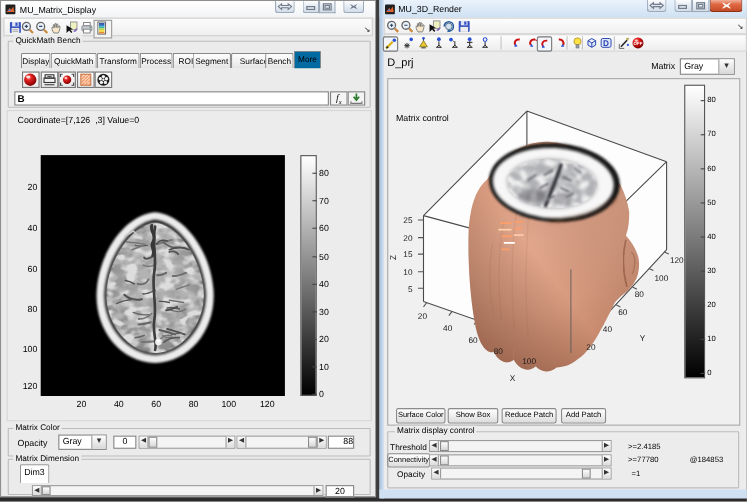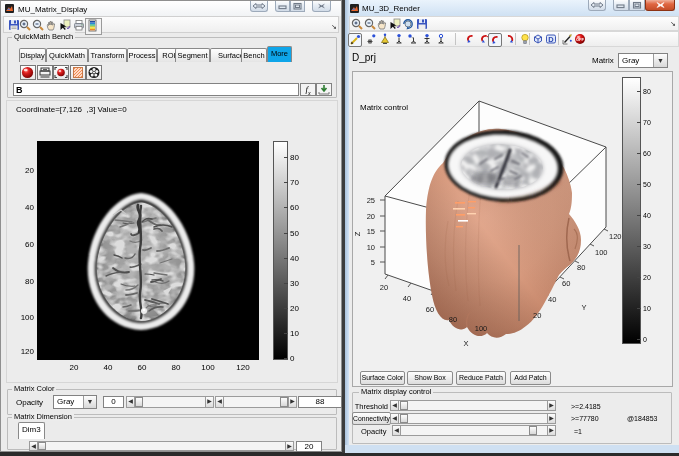--- a/index.html
+++ b/index.html
@@ -112,21 +112,21 @@
   <div class="a grp" style="left:6px;top:36px;width:330px;height:61px"></div>
   <div class="a f8 glbl" style="left:11px;top:31px">QuickMath Bench</div>
   <div class="tab" style="left:18px;top:47px;width:27px;height:14px">Display</div>
   <div class="tab" style="left:45px;top:47px;width:42px;height:14px">QuickMath</div>
   <div class="tab" style="left:87px;top:47px;width:39px;height:14px">Transform</div>
   <div class="tab" style="left:126px;top:47px;width:30px;height:14px">Process</div>
   <div class="tab" style="left:156px;top:47px;width:24px;height:14px">ROI</div>
   <div class="tab" style="left:174px;top:47px;width:35px;height:14px">Segment</div>
   <div class="tab" style="left:209px;top:47px;width:42px;height:14px">Surface</div>
   <div class="tab" style="left:240px;top:47px;width:26px;height:14px">Bench</div>
-  <div class="tab" style="left:266px;top:45px;width:25px;height:16px;background:#0ea5e9;z-index:2">More</div>
+  <div class="tab" style="left:266px;top:45px;width:25px;height:16px;background:#0369a1;z-index:2">More</div>
   <div class="a" style="left:19px;top:64px;width:16px;height:15px;border:1px solid #777;background:linear-gradient(#fdfdfd,#e8e8e8);box-sizing:border-box">
         <svg width="14" height="13">
           <defs>
             <radialGradient id="rb1" cx="38%" cy="32%" r="70%">
               <stop offset="0%" stop-color="#ff8a80"></stop>
               <stop offset="35%" stop-color="#e02020"></stop>
               <stop offset="100%" stop-color="#7e0000"></stop>
             </radialGradient>
           </defs>
           <circle cx="6.5" cy="6.5" r="5.6" fill="url(#rb1)"></circle>
@@ -305,21 +305,21 @@
   <div class="sld" style="left:125px;top:395px;width:88px;height:12px">
         <div class="sar" style="left:0;border-right:1px solid #9b9b9b">◀</div>
         <div class="thm" style="left:8px"></div>
         <div class="sar" style="right:0;border-left:1px solid #9b9b9b">▶</div>
       </div>
   <div class="sld" style="left:214px;top:395px;width:82px;height:12px">
         <div class="sar" style="left:0;border-right:1px solid #9b9b9b">◀</div>
         <div class="thm" style="right:8px"></div>
         <div class="sar" style="right:0;border-left:1px solid #9b9b9b">▶</div>
       </div>
-  <div class="a fld f8" style="left:297px;top:395px;width:44px;height:12px;text-align:center">88</div>
+  <div class="a fld f8" style="left:297px;top:395px;width:24px;height:12px;text-align:right">88</div>
   <div class="a grp" style="left:6px;top:416px;width:330px;height:33px"></div>
   <div class="a f8 glbl" style="left:11px;top:411px">Matrix Dimension</div>
   <div class="a" style="left:17px;top:421px;width:27px;height:17px;background:#fff;border:1px solid #898989;border-bottom:none;border-radius:2px 2px 0 0;box-sizing:border-box;font-size:8px;padding:2px 0 0 3px">Dim3</div>
   <div class="sld" style="left:28px;top:440px;width:265px;height:10px">
         <div class="sar" style="left:0;border-right:1px solid #9b9b9b">◀</div>
         <div class="thm" style="left:8px"></div>
         <div class="sar" style="right:0;border-left:1px solid #9b9b9b">▶</div>
       </div>
   <div class="a fld f8" style="left:295px;top:440px;width:26px;height:11px;text-align:center">20</div>
 </div>

